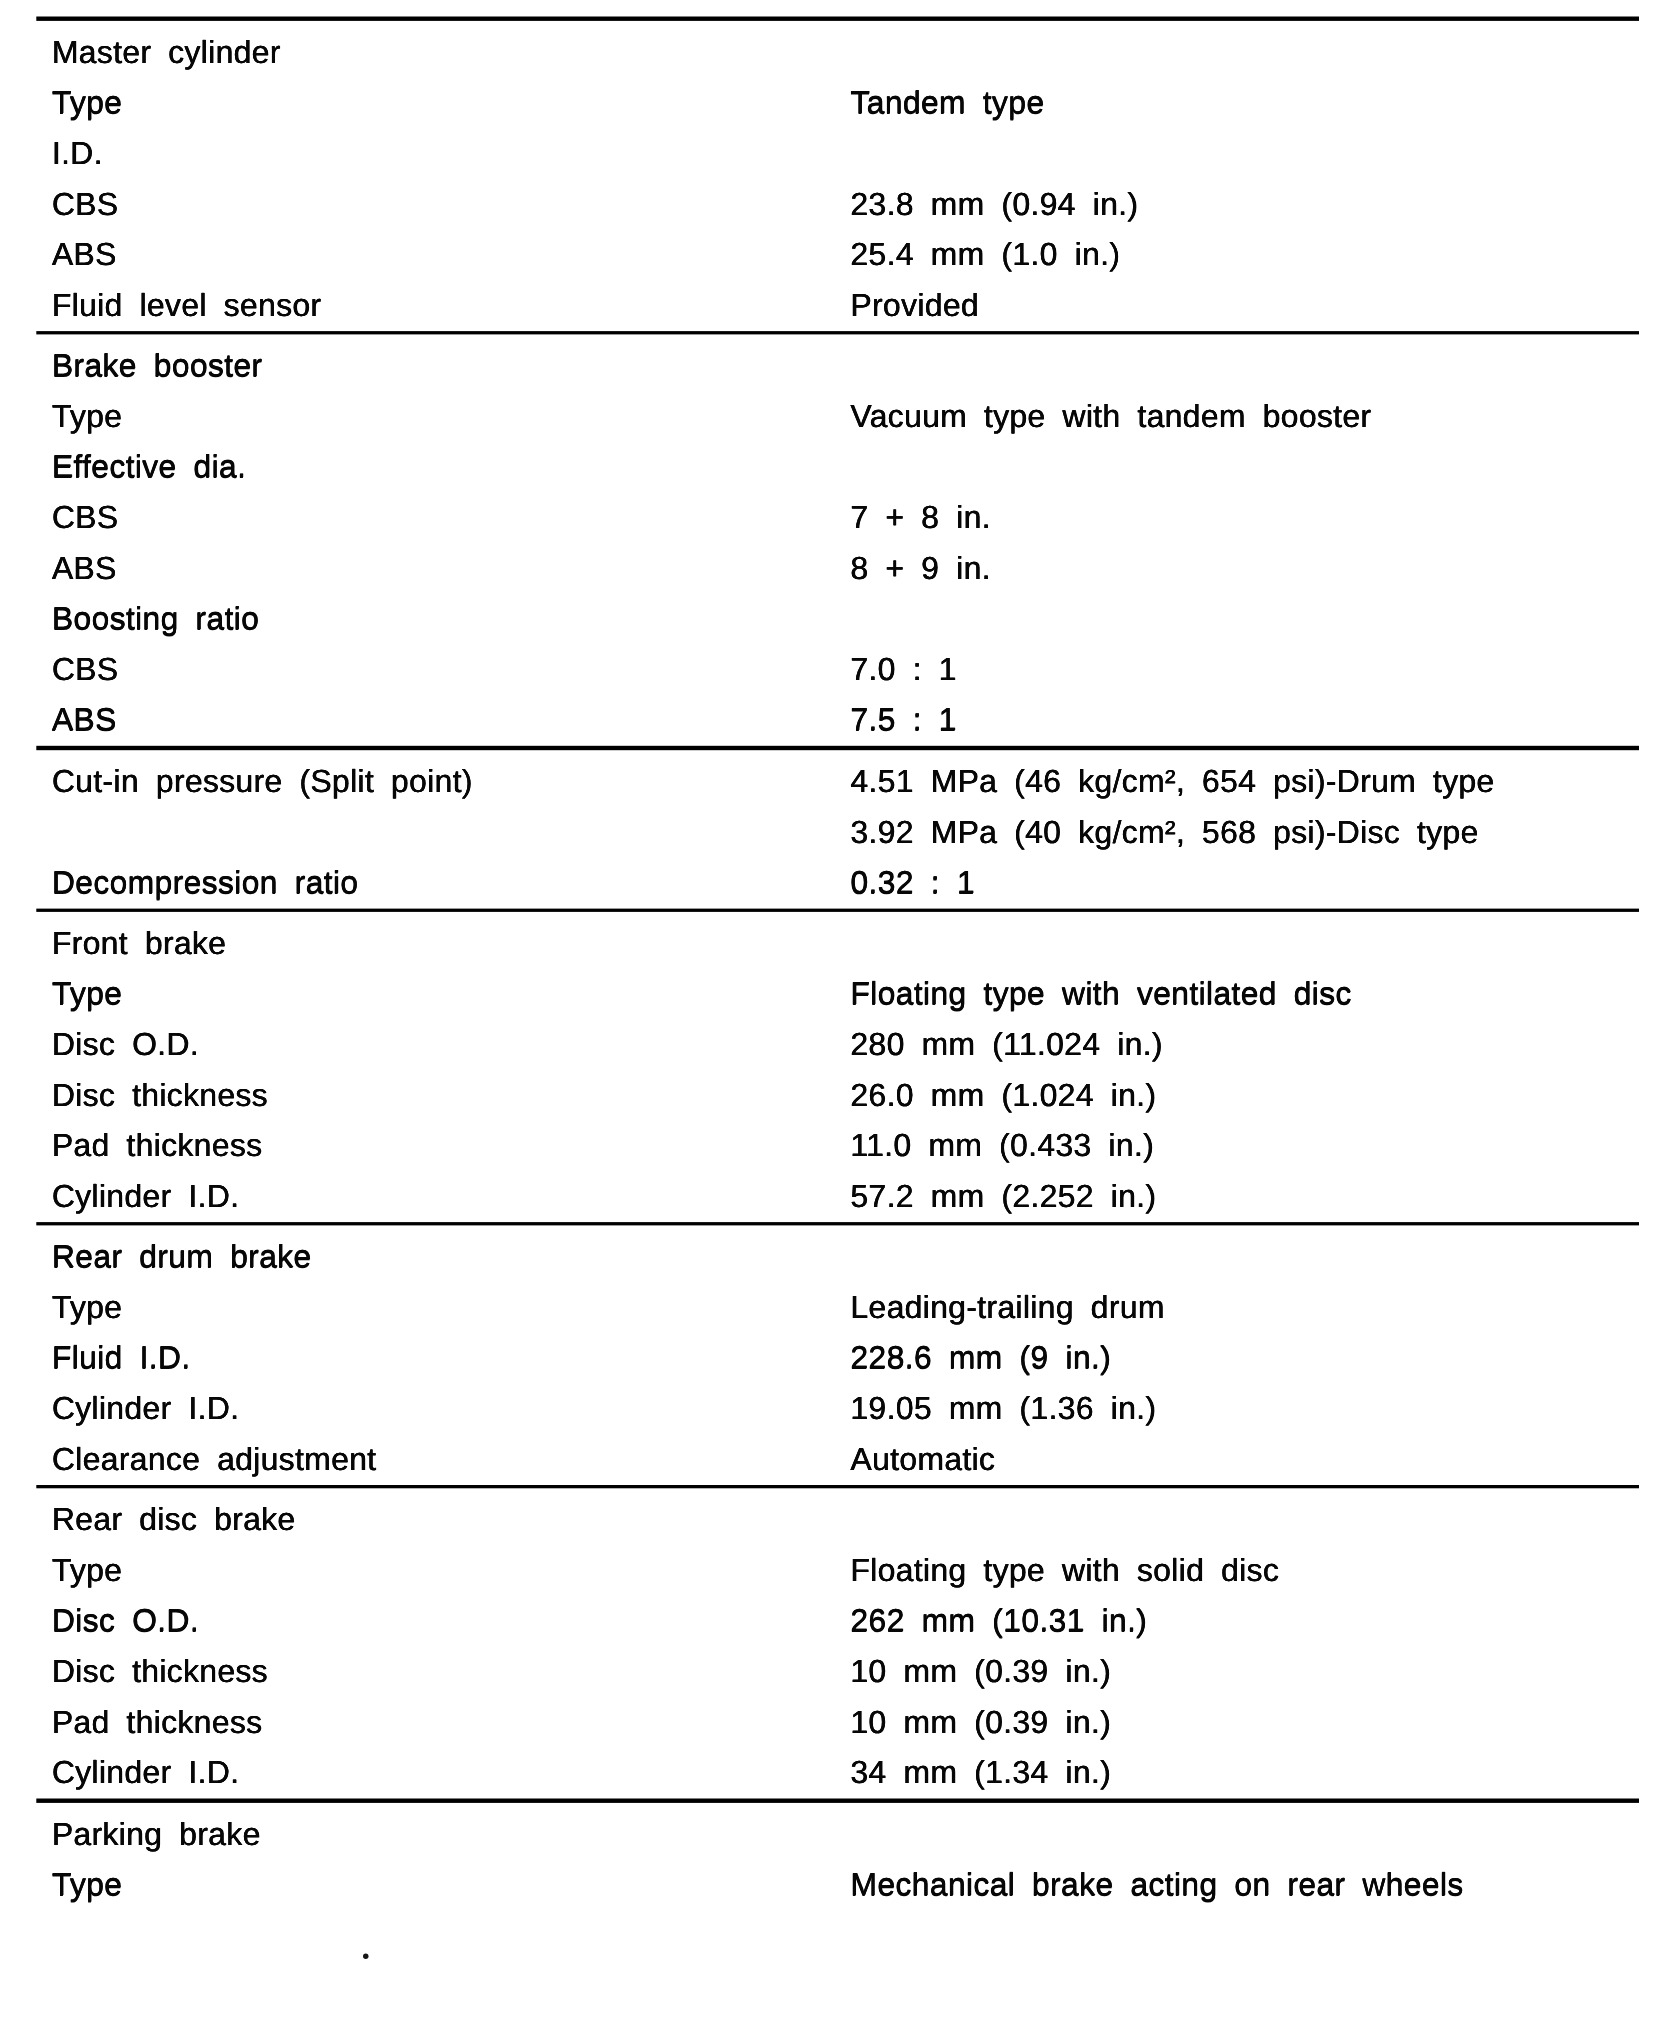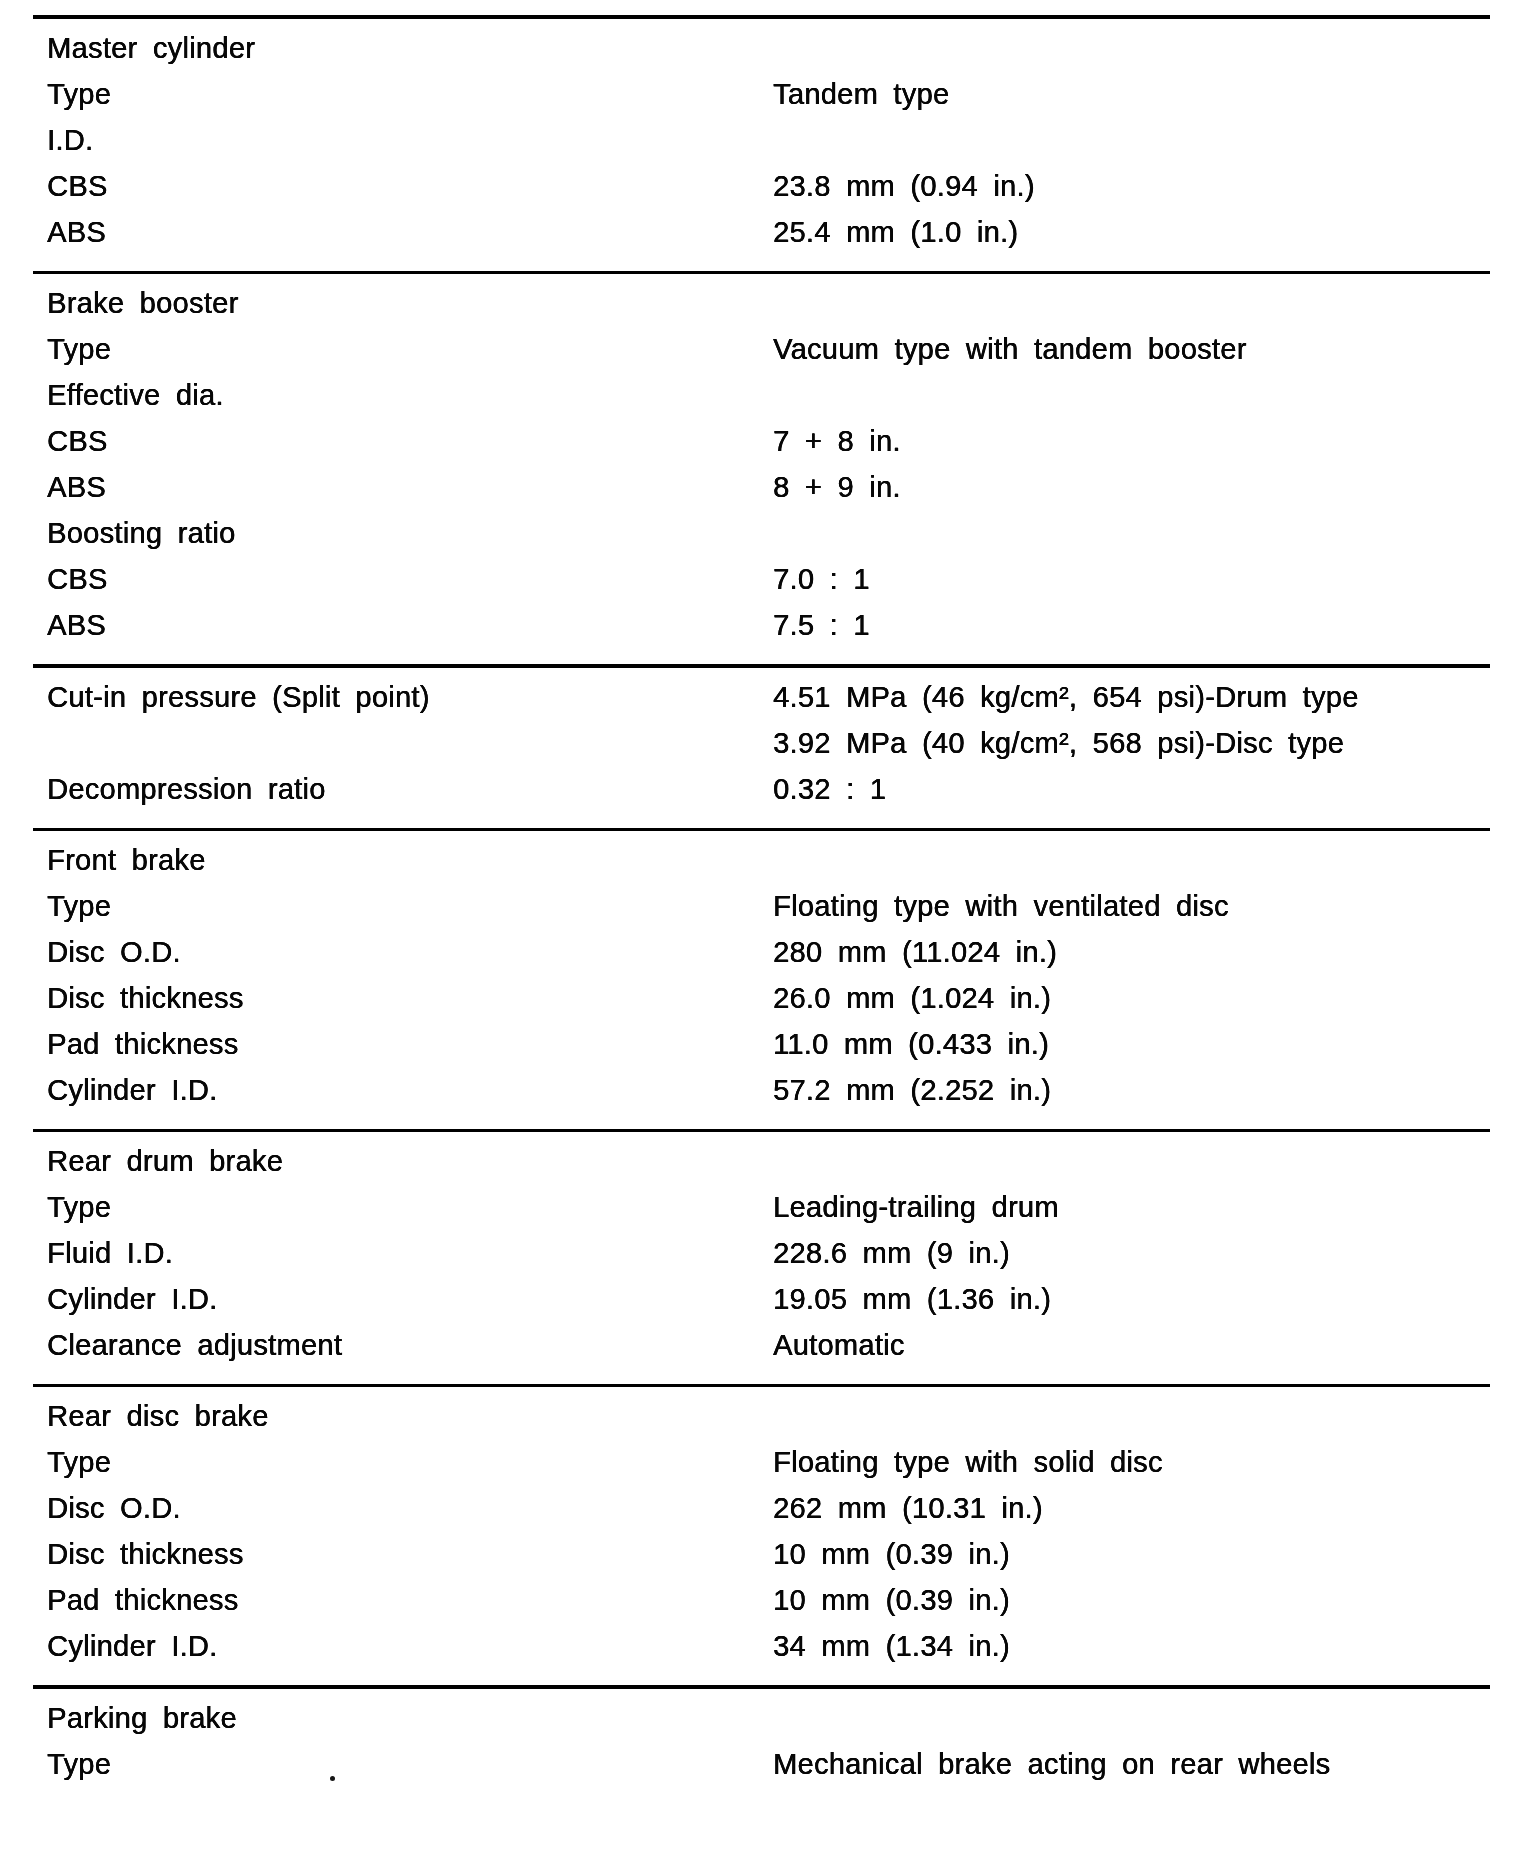--- a/index.html
+++ b/index.html
@@ -17,21 +17,21 @@
   }
   .sheet {
     position: absolute;
     left: 33px;
     top: 15px;
     width: 1457px;
   }
   .spec-section {
     border-top: 3px solid #000;
     padding-top: 6px;
-    padding-bottom: 16px;
+    padding-bottom: 0;
   }
   .spec-section:nth-child(1),
   .spec-section:nth-child(3),
   .spec-section:nth-child(7) {
     border-top-width: 4px;
   }
   .section-title {
     margin: 0;
     padding-left: 14px;
     font-size: 29px;
@@ -96,20 +96,26 @@
             </div>
   </div>
 
   <div class="row">
     <div class="label">ABS</div>
     <div class="value">
               <div class="value-line">25.4 mm (1.0 in.)</div>
             </div>
   </div>
 
+  <div class="row">
+    <div class="label">Fluid level sensor</div>
+    <div class="value">
+              <div class="value-line">Provided</div>
+            </div>
+  </div>
 </div>
   </section>
 
   <section class="spec-section">
     <h2 class="section-title">Brake booster</h2>
     <div class="rows">
   <div class="row">
     <div class="label">Type</div>
     <div class="value">
               <div class="value-line">Vacuum type with tandem booster</div>

